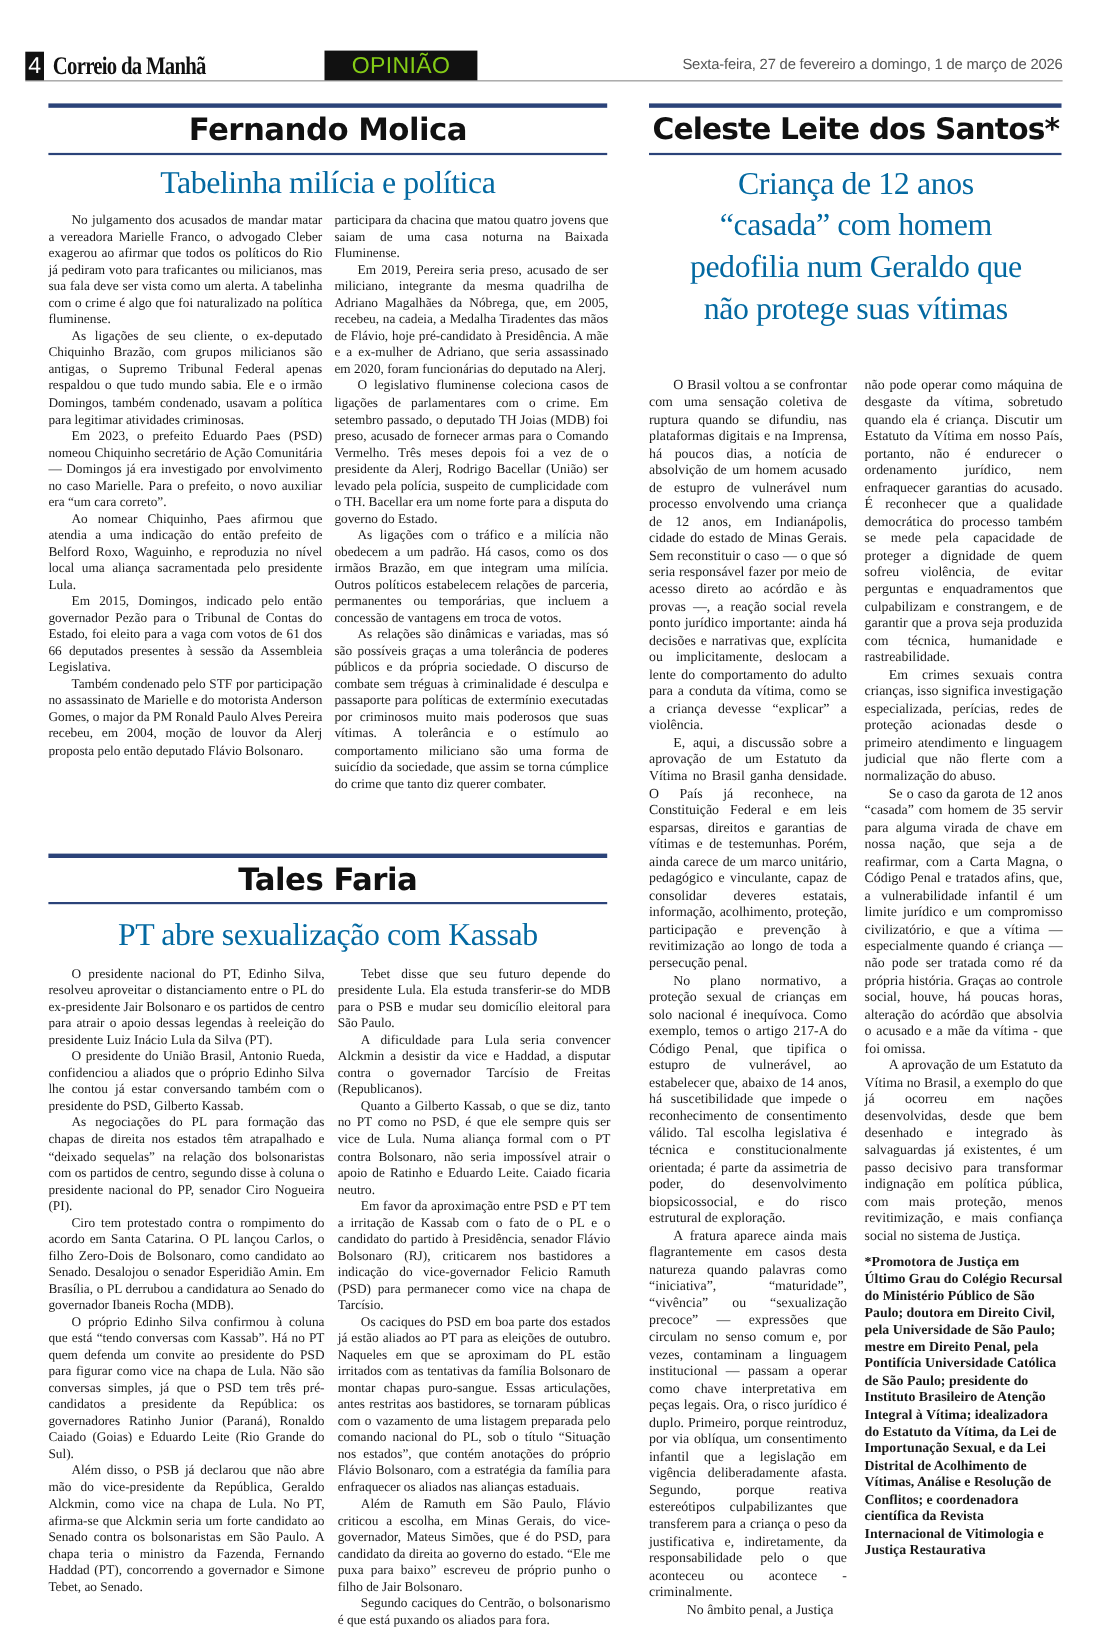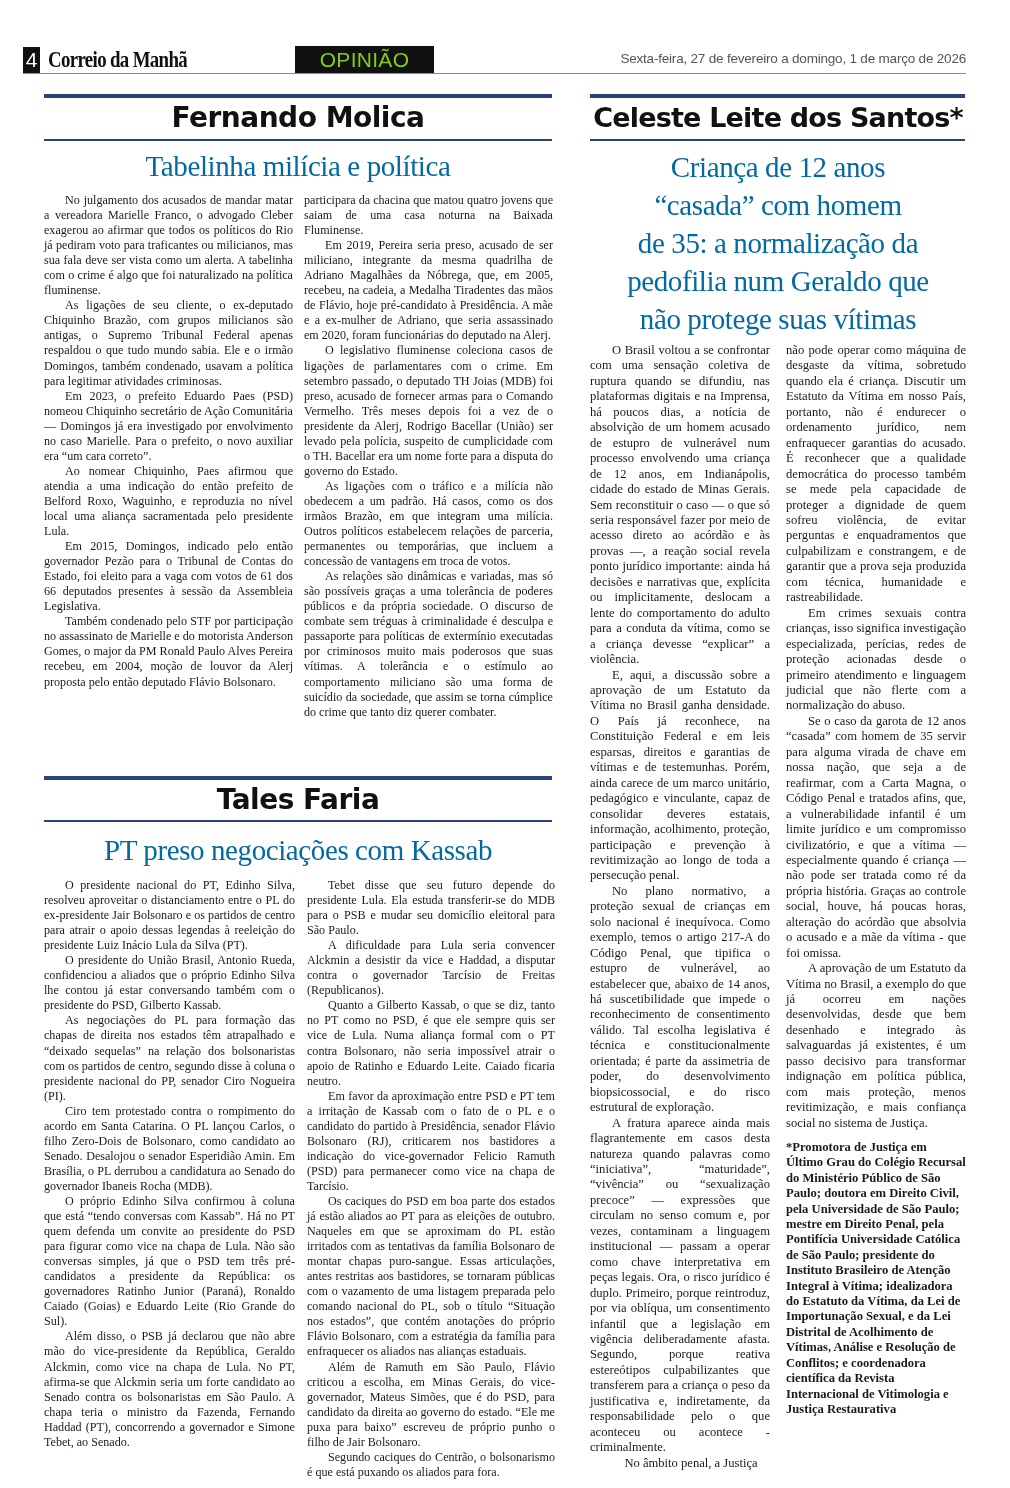--- a/index.html
+++ b/index.html
@@ -58,21 +58,21 @@
     <p>O legislativo fluminense coleciona casos de ligações de parlamentares com o crime. Em setembro passado, o deputado TH Joias (MDB) foi preso, acusado de fornecer armas para o Comando Vermelho. Três meses depois foi a vez de o presidente da Alerj, Rodrigo Bacellar (União) ser levado pela polícia, suspeito de cumplicidade com o TH. Bacellar era um nome forte para a disputa do governo do Estado.</p>
     <p>As ligações com o tráfico e a milícia não obedecem a um padrão. Há casos, como os dos irmãos Brazão, em que integram uma milícia. Outros políticos estabelecem relações de parceria, permanentes ou temporárias, que incluem a concessão de vantagens em troca de votos.</p>
     <p>As relações são dinâmicas e variadas, mas só são possíveis graças a uma tolerância de poderes públicos e da própria sociedade. O discurso de combate sem tréguas à criminalidade é desculpa e passaporte para políticas de extermínio executadas por criminosos muito mais poderosos que suas vítimas. A tolerância e o estímulo ao comportamento miliciano são uma forma de suicídio da sociedade, que assim se torna cúmplice do crime que tanto diz querer combater.</p>
   </div>
 </article>
 
 <article>
   <div class="rule-thick" style="left:44px; top:776px; width:508px;"></div>
   <h2 class="author" style="left:44px; top:780px; width:508px; font-size:28px; line-height:40px;">Tales Faria</h2>
   <div class="rule-thin" style="left:44px; top:820px; width:508px;"></div>
-  <h1 class="headline" style="left:44px; top:828px; width:508px; font-size:29px; line-height:44px; font-weight:normal;">PT preso negociações com Kassab</h1>
+  <h1 class="headline" style="left:44px; top:828px; width:508px; font-size:29px; line-height:44px; font-weight:normal;">PT abre sexualização com Kassab</h1>
 
   <div class="col" style="left:44px; top:878px; width:251px;">
     <p>O presidente nacional do PT, Edinho Silva, resolveu aproveitar o distanciamento entre o PL do ex-presidente Jair Bolsonaro e os partidos de centro para atrair o apoio dessas legendas à reeleição do presidente Luiz Inácio Lula da Silva (PT).</p>
     <p>O presidente do União Brasil, Antonio Rueda, confidenciou a aliados que o próprio Edinho Silva lhe contou já estar conversando também com o presidente do PSD, Gilberto Kassab.</p>
     <p>As negociações do PL para formação das chapas de direita nos estados têm atrapalhado e “deixado sequelas” na relação dos bolsonaristas com os partidos de centro, segundo disse à coluna o presidente nacional do PP, senador Ciro Nogueira (PI).</p>
     <p>Ciro tem protestado contra o rompimento do acordo em Santa Catarina. O PL lançou Carlos, o filho Zero-Dois de Bolsonaro, como candidato ao Senado. Desalojou o senador Esperidião Amin. Em Brasília, o PL derrubou a candidatura ao Senado do governador Ibaneis Rocha (MDB).</p>
     <p>O próprio Edinho Silva confirmou à coluna que está “tendo conversas com Kassab”. Há no PT quem defenda um convite ao presidente do PSD para figurar como vice na chapa de Lula. Não são conversas simples, já que o PSD tem três pré-candidatos a presidente da República: os governadores Ratinho Junior (Paraná), Ronaldo Caiado (Goias) e Eduardo Leite (Rio Grande do Sul).</p>
     <p>Além disso, o PSB já declarou que não abre mão do vice-presidente da República, Geraldo Alckmin, como vice na chapa de Lula. No PT, afirma-se que Alckmin seria um forte candidato ao Senado contra os bolsonaristas em São Paulo. A chapa teria o ministro da Fazenda, Fernando Haddad (PT), concorrendo a governador e Simone Tebet, ao Senado.</p>
   </div>
   <div class="col" style="left:307px; top:878px; width:248px;">
@@ -86,21 +86,20 @@
   </div>
 </article>
 
 <article>
   <div class="rule-thick" style="left:590px; top:94px; width:375px;"></div>
   <h2 class="author" style="left:582px; top:98px; width:392px; font-size:27px; line-height:40px; letter-spacing:-0.8px;">Celeste Leite dos Santos*</h2>
   <div class="rule-thin" style="left:590px; top:139px; width:375px;"></div>
   <h1 class="headline" style="left:582px; top:148px; width:392px; font-size:29px; line-height:38px; font-weight:normal;">
     <span style="display:block">Criança de 12 anos</span>
     <span style="display:block">“casada” com homem</span>
-    <span style="display:block">de 35: a normalização da</span>
     <span style="display:block">pedofilia num Geraldo que</span>
     <span style="display:block">não protege suas vítimas</span>
   </h1>
 
   <div class="col wide" style="left:590px; top:343px; width:180px;">
     <p>O Brasil voltou a se confrontar com uma sensação coletiva de ruptura quando se difundiu, nas plataformas digitais e na Imprensa, há poucos dias, a notícia de absolvição de um homem acusado de estupro de vulnerável num processo envolvendo uma criança de 12 anos, em Indianápolis, cidade do estado de Minas Gerais. Sem reconstituir o caso — o que só seria responsável fazer por meio de acesso direto ao acórdão e às provas —, a reação social revela ponto jurídico importante: ainda há decisões e narrativas que, explícita ou implicitamente, deslocam a lente do comportamento do adulto para a conduta da vítima, como se a criança devesse “explicar” a violência.</p>
     <p>E, aqui, a discussão sobre a aprovação de um Estatuto da Vítima no Brasil ganha densidade. O País já reconhece, na Constituição Federal e em leis esparsas, direitos e garantias de vítimas e de testemunhas. Porém, ainda carece de um marco unitário, pedagógico e vinculante, capaz de consolidar deveres estatais, informação, acolhimento, proteção, participação e prevenção à revitimização ao longo de toda a persecução penal.</p>
     <p>No plano normativo, a proteção sexual de crianças em solo nacional é inequívoca. Como exemplo, temos o artigo 217-A do Código Penal, que tipifica o estupro de vulnerável, ao estabelecer que, abaixo de 14 anos, há suscetibilidade que impede o reconhecimento de consentimento válido. Tal escolha legislativa é técnica e constitucionalmente orientada; é parte da assimetria de poder, do desenvolvimento biopsicossocial, e do risco estrutural de exploração.</p>
     <p>A fratura aparece ainda mais flagrantemente em casos desta natureza quando palavras como “iniciativa”, “maturidade”, “vivência” ou “sexualização precoce” — expressões que circulam no senso comum e, por vezes, contaminam a linguagem institucional — passam a operar como chave interpretativa em peças legais. Ora, o risco jurídico é duplo. Primeiro, porque reintroduz, por via oblíqua, um consentimento infantil que a legislação em vigência deliberadamente afasta. Segundo, porque reativa estereótipos culpabilizantes que transferem para a criança o peso da justificativa e, indiretamente, da responsabilidade pelo o que aconteceu ou acontece - criminalmente.</p>
     <p style="text-align:center">No âmbito penal, a Justiça</p>

